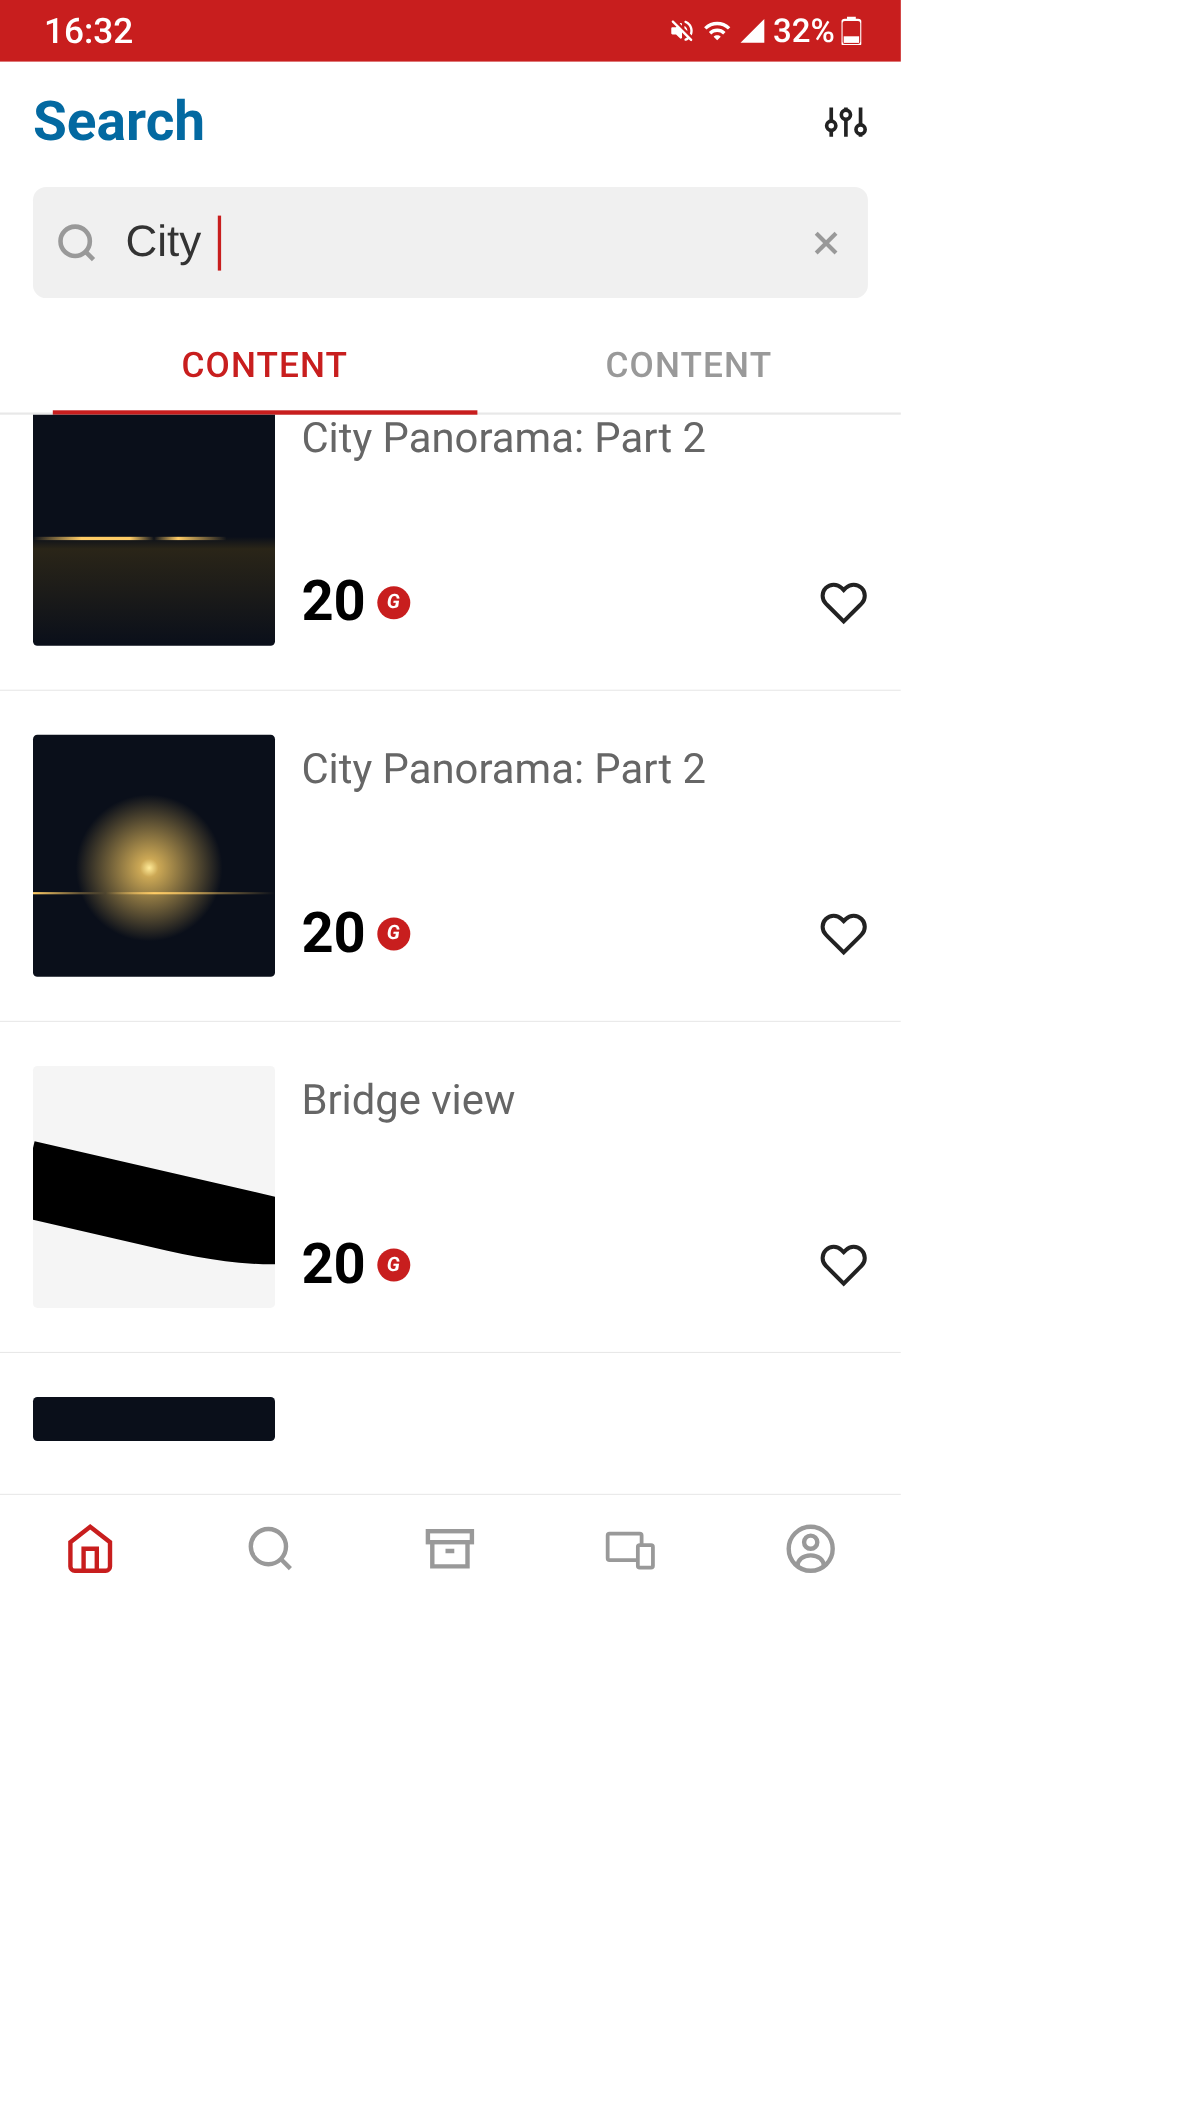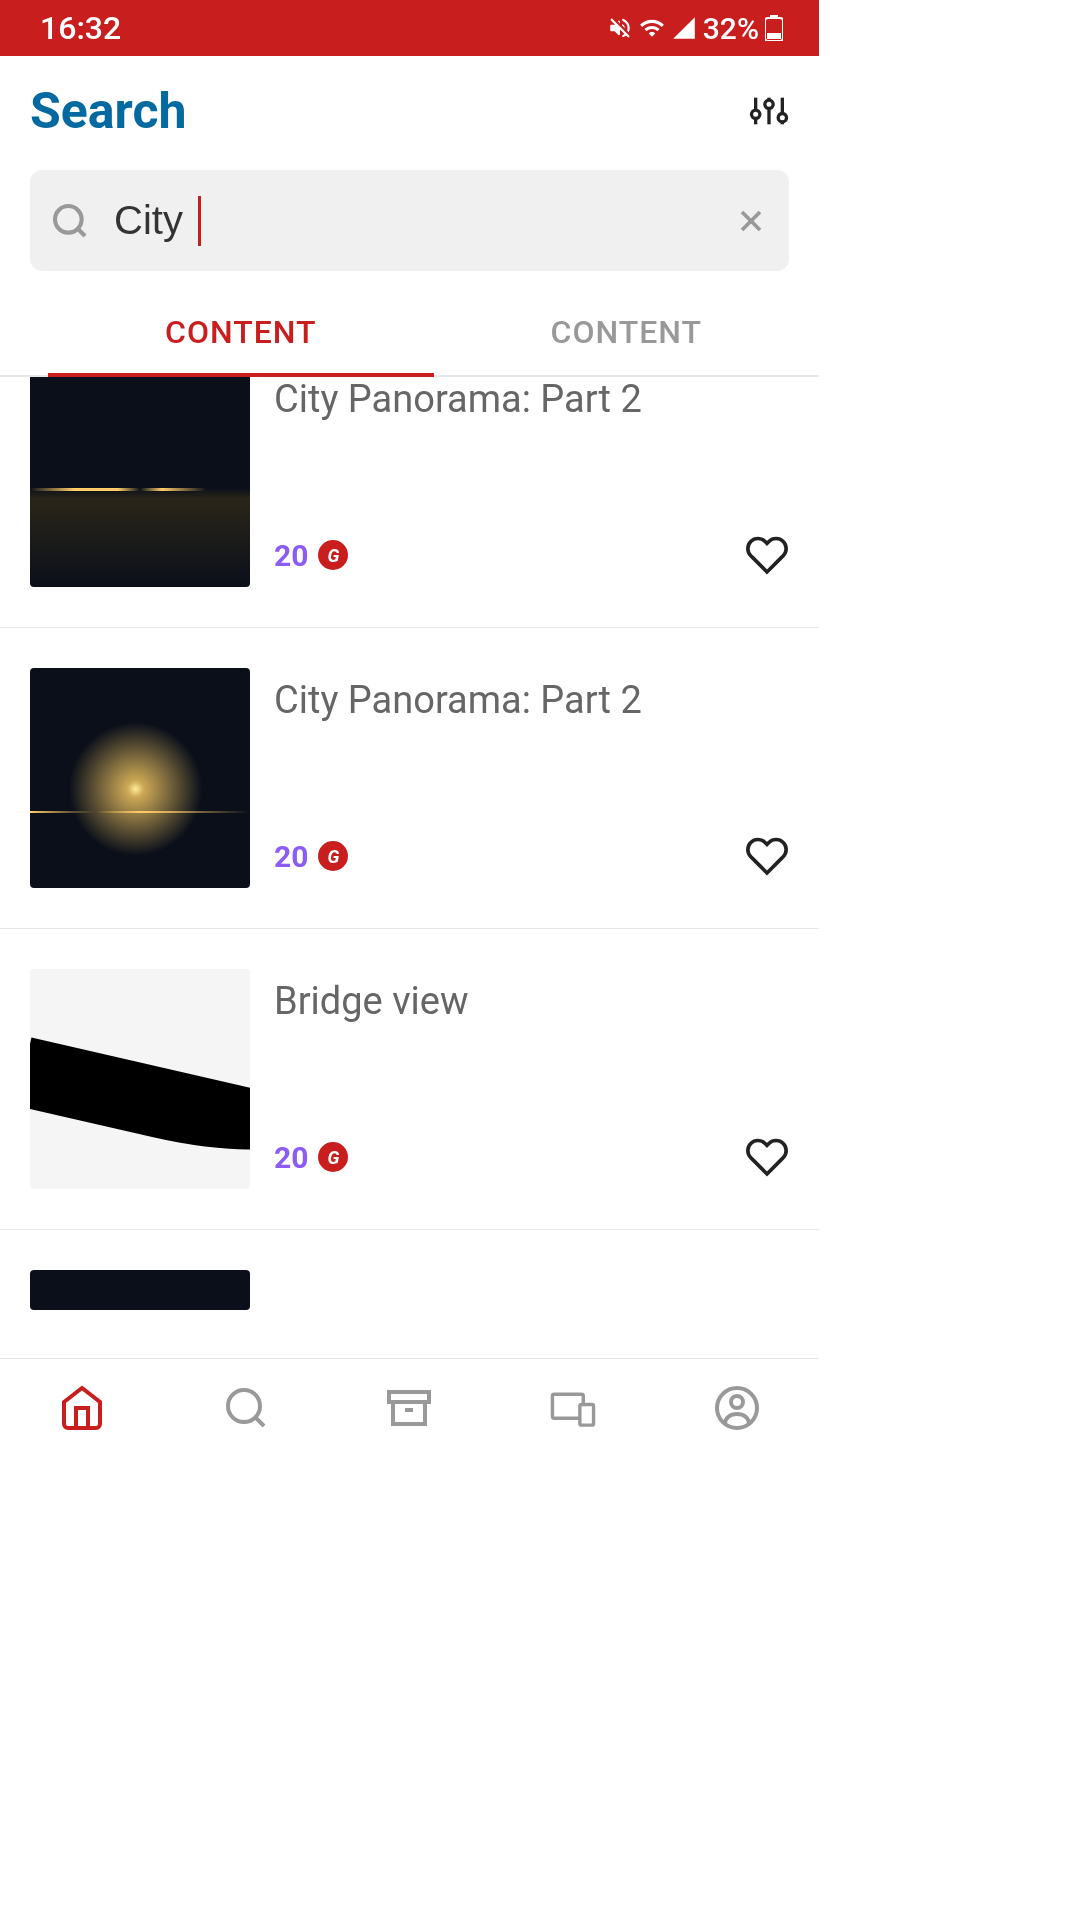--- a/index.html
+++ b/index.html
@@ -169,21 +169,21 @@
       font-size: 38px;
       color: #666;
       font-weight: 400;
     }
     .result-bottom {
       display: flex;
       justify-content: space-between;
       align-items: center;
     }
     .price { display: flex; align-items: center; gap: 10px; }
-    .price-value { font-size: 30px; font-weight: 700; color: #8b5cf6; }
+    .price-value { font-size: 51px; font-weight: 700; color: #000000; }
     .coin {
       width: 30px;
       height: 30px;
       border-radius: 50%;
       background: #c81e1e;
       display: inline-flex;
       align-items: center;
       justify-content: center;
       color: #fff;
       font-size: 18px;

